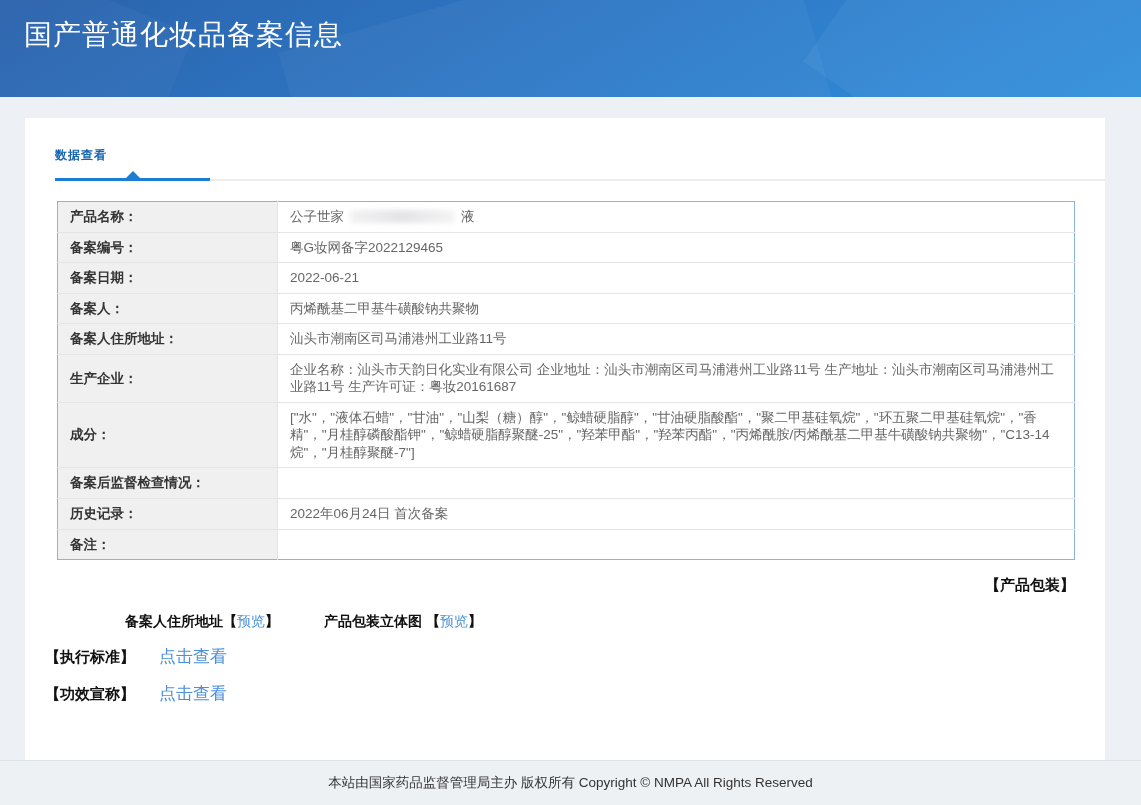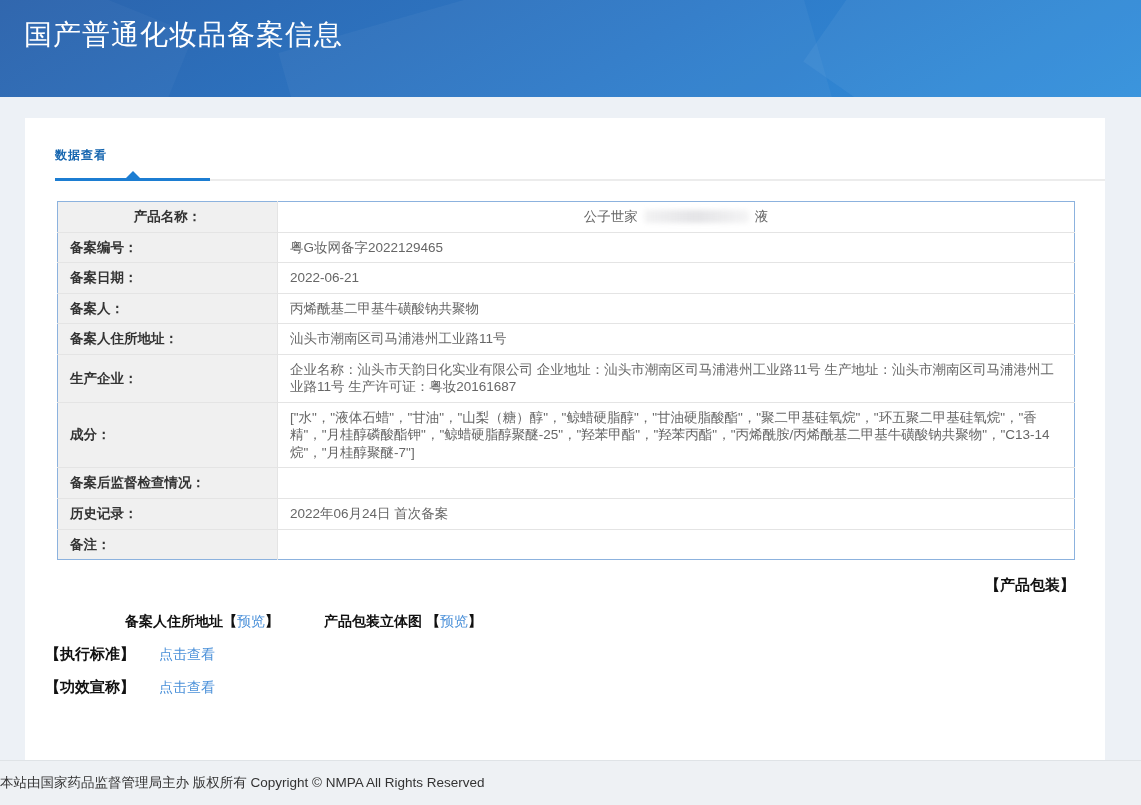--- a/index.html
+++ b/index.html
@@ -63,46 +63,46 @@
   table.info{
     margin-left:12px;width:1018px;
     border-collapse:collapse;
     border:1px solid var(--table-border);
   }
   table.info td{
     border-top:1px solid var(--inner-border);
     font-size:13.5px;line-height:1.3;
     padding:6px 12px;height:25px;vertical-align:middle;
   }
-  table.info tr:first-child td{border-top:none;text-align:center;}
+  table.info tr:first-child td{border-top:none;}
   td.lbl{
     width:220px;background:var(--label-bg);
     font-weight:bold;color:#333;
     border-right:1px solid var(--inner-border);
   }
   td.val{color:#666;}
   .blur{
     display:inline-block;width:105px;height:13px;
     background:linear-gradient(90deg,rgba(185,185,190,0.18),rgba(170,170,178,0.32),rgba(185,185,190,0.15));
     filter:blur(2.5px);border-radius:3px;margin:0 6px;vertical-align:-2px;
   }
   
   .packaging{margin-top:16px;text-align:right;}
   .pkg-items{padding:12px 0 0 80px;display:flex;align-items:center;}
   .pkg-item{margin-right:45px;font-size:14px;color:#111;font-weight:bold;}
   .bracket{color:#111;font-weight:bold;}
   a.link{color:var(--link-blue);text-decoration:none;cursor:pointer;font-weight:normal;}
   .inline-section{margin-top:14px;font-size:15px;}
   .inline-section .sec-lbl{font-weight:bold;color:#111;margin-right:24px;}
-  .inline-section a.link{font-size:14px;font-family:Liberation Mono, monospace;}
+  .inline-section a.link{font-size:17px;font-family:Liberation Mono, monospace;}
   
   .footer{
     position:absolute;left:0;bottom:0;width:1141px;height:45px;
     background:var(--footer-bg);border-top:1px solid #dfe3e6;
-    padding-top:13px;
+    text-align:center;padding-top:13px;
     font-size:13.5px;color:#333;
   }
 </style>
 </head>
 <body>
 
 <div class="header">
   <div class="deco1"></div>
   <div class="deco2"></div>
   <div class="deco3"></div>

